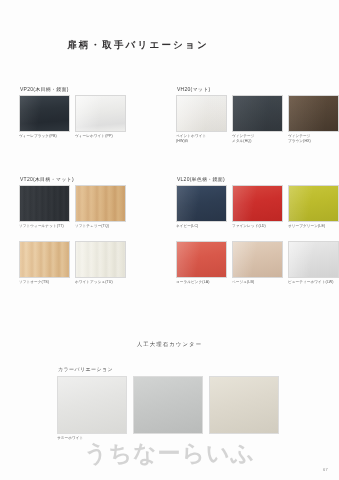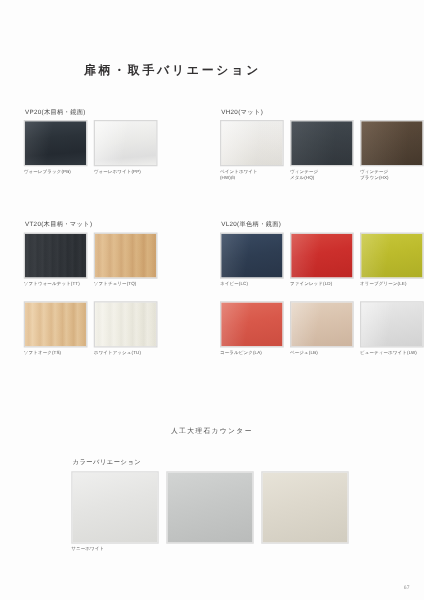--- a/index.html
+++ b/index.html
@@ -33,21 +33,21 @@
     margin: 0;
   }
   .section-sub {
     text-align: center;
     font-size: 5.4px;
     letter-spacing: 1.1px;
     color: #4a4a4a;
     margin: 0;
   }
 
-  #door-title { position: absolute; left: 0; top: 50px; width: 276px; }
+  #door-title { position: absolute; left: 0; top: 39px; width: 276px; }
 
   
   .group {
     position: absolute;
   }
   .group-label {
     font-size: 5px;
     letter-spacing: .25px;
     color: #3f3f3f;
     margin: 0 0 3px 1px;
@@ -287,16 +287,17 @@
       </div>
       <div class="counter-cell">
         <div class="counter-swatch" style="background:linear-gradient(165deg,#e7e3d8 0%,#ddd8cc 45%,#d1ccbf 100%);">
           <span class="sheen" style="background:linear-gradient(105deg,rgba(255,255,255,0.35) 0%,rgba(255,255,255,0) 55%);"></span>
         </div>
         <div class="counter-caption"></div>
       </div>
     </div>
   </div>
 
+  <div id="watermark">うちなーらいふ</div>
 
   <div id="page-number">67</div>
 
 </div>
 
 </body></html>

